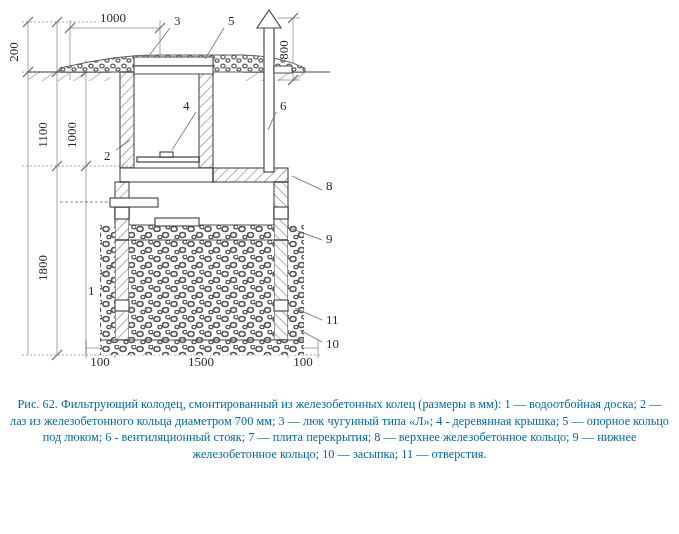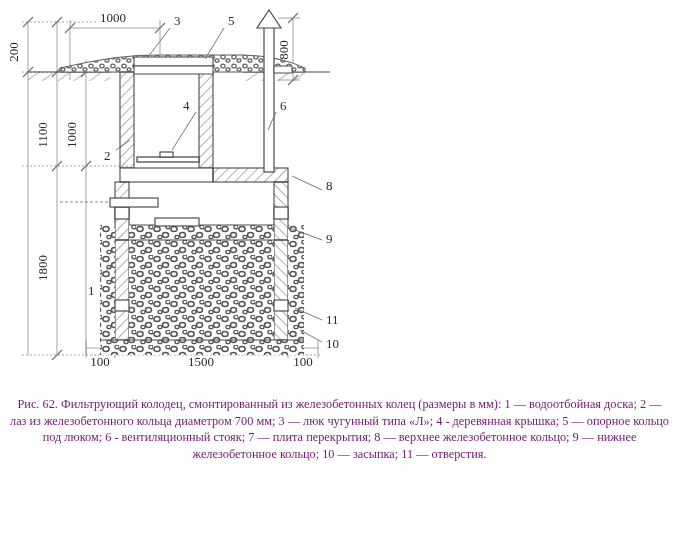--- a/index.html
+++ b/index.html
@@ -1,21 +1,21 @@
 <!DOCTYPE html>
 <html><head>
 <meta charset="utf-8">
 <style>
   html,body{margin:0;padding:0;background:#fff;}
   body{width:679px;height:534px;position:relative;
        font-family:"Liberation Serif",serif;color:#1a1a1a;}
   #fig{position:absolute;left:0;top:0;width:679px;height:418px;}
   .cap{position:absolute;left:8px;top:396px;width:663px;
        font-family:"Liberation Serif",serif;font-size:12.3px;
-       line-height:16.5px;text-align:center;color:#701a75;}
+       line-height:16.5px;text-align:center;color:#0369a1;}
   svg{display:block;}
   text{font-family:"Liberation Serif",serif;fill:#2a2a2a;}
   .dim{font-size:13px;}
   .lead{font-size:13px;}
 </style>
 </head>
 <body>
 
 <div id="fig">
 <svg width="679" height="534" viewBox="0 0 679 534">

